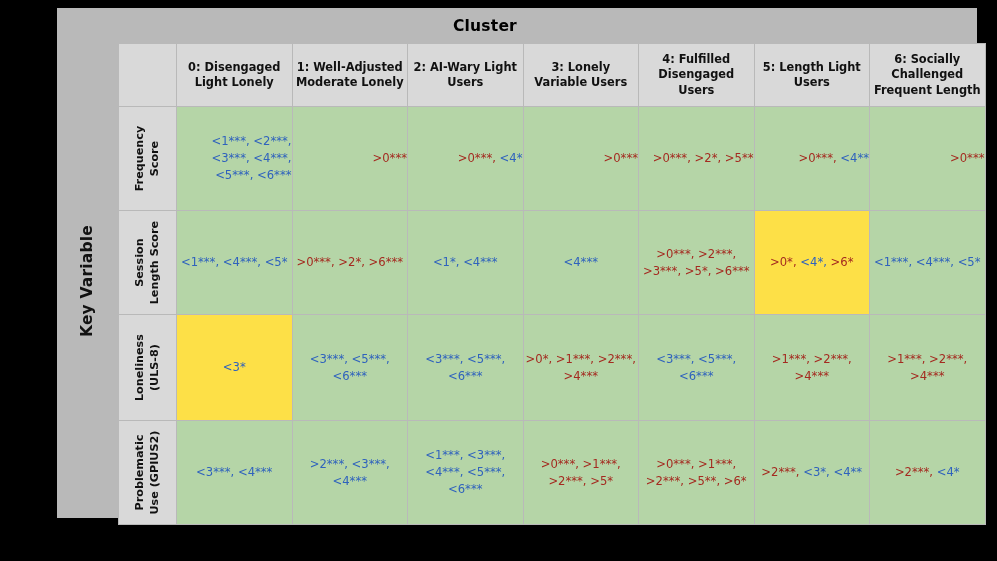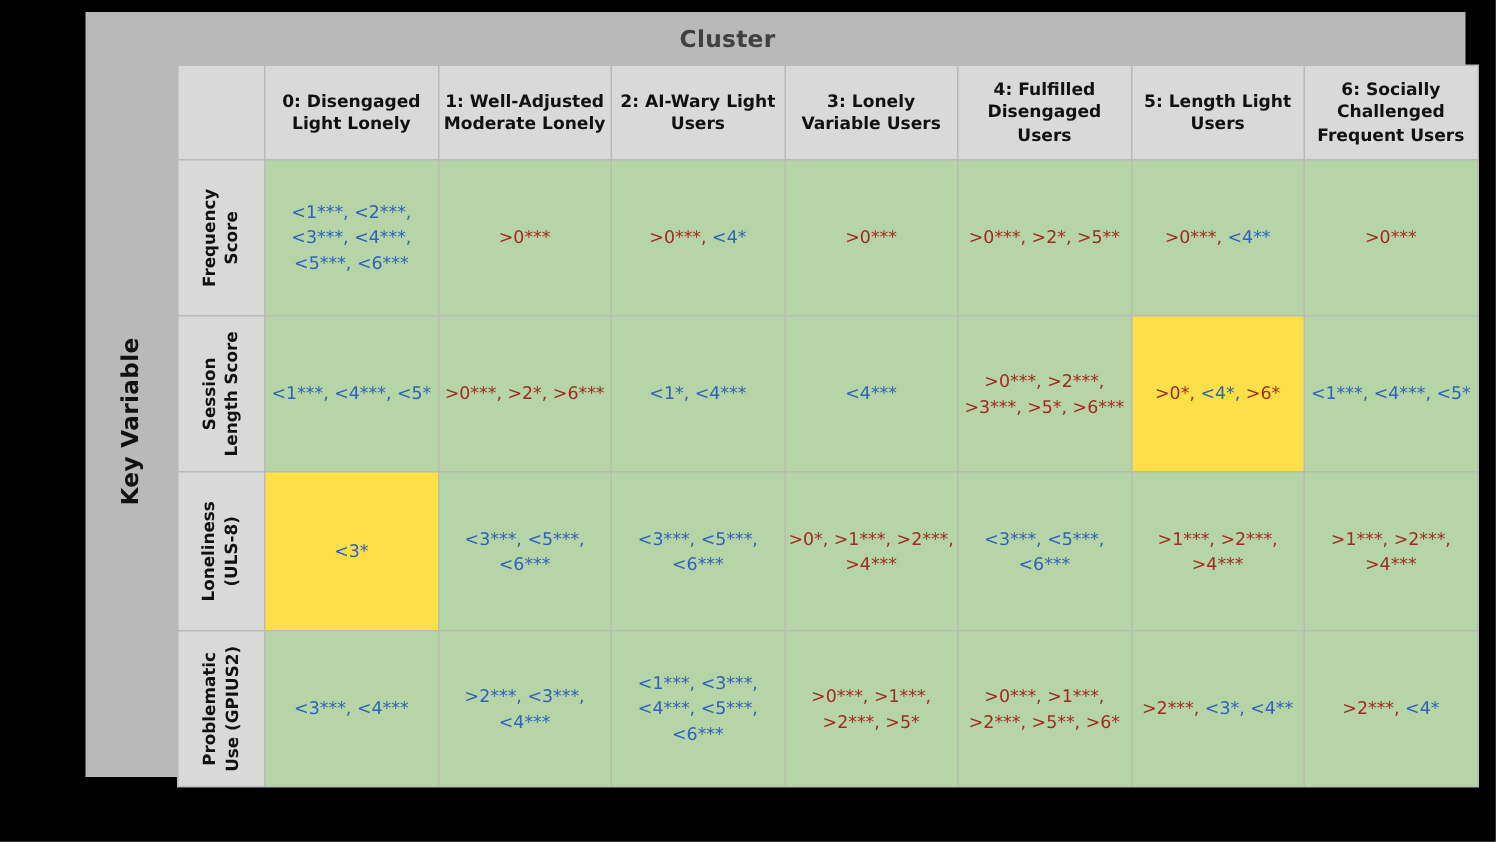--- a/index.html
+++ b/index.html
@@ -9,21 +9,21 @@
   }
   #figure{
     position:absolute;left:57px;top:8px;width:920px;height:510px;
     background:#b9b9b9;
     box-sizing:border-box;
   }
   
   #cluster-title{
     position:absolute;left:0;top:0;width:856px;height:35px;
     display:flex;align-items:center;justify-content:center;
-    font-size:15.5px;font-weight:bold;color:#404040;letter-spacing:.2px;
+    font-size:15.5px;font-weight:bold;color:#000000;letter-spacing:.2px;
   }
   
   #keyvar-title{
     position:absolute;left:0;top:35px;width:61px;height:475px;
     display:flex;align-items:center;justify-content:center;
   }
   #keyvar-title span{
     transform:rotate(-90deg);white-space:nowrap;
     font-size:15.5px;font-weight:bold;color:#111;letter-spacing:.2px;
   }
@@ -72,21 +72,21 @@
     text-align:center;
     font-size:11.6px;line-height:1.45;
     padding:4px 5px;
     box-sizing:border-box;
     height:103px;
     word-spacing:0px;
   }
   td.cell.light{background:#fde047;}
   .gt{color:#a42a20;}
   .lt{color:#2f62bd;}
-  tr.r1 td.cell{height:103px;}
+  tr.r1 td.cell{height:103px;text-align:right;}
   tr.r2 td.cell{height:103px;}
   tr.r3 td.cell{height:105px;}
   tr.r4 td.cell{height:103px;}
 </style>
 </head>
 <body>
 
 <div id="figure">
 
   <div id="cluster-title">
@@ -100,21 +100,21 @@
   <table id="matrix">
     <thead>
       <tr>
         <th class="corner"></th>
         <th class="colhead">0: Disengaged Light Lonely</th>
         <th class="colhead">1: Well-Adjusted Moderate Lonely</th>
         <th class="colhead">2: AI-Wary Light Users</th>
         <th class="colhead">3: Lonely Variable Users</th>
         <th class="colhead">4: Fulfilled Disengaged Users</th>
         <th class="colhead">5: Length Light Users</th>
-        <th class="colhead">6: Socially Challenged Frequent Users</th>
+        <th class="colhead">6: Socially Challenged Frequent Length</th>
       </tr>
     </thead>
     <tbody id="matrix-body">
         <tr class="r1">
           <td class="rowhead">
             <div class="rot">
               <span>Frequency<br>Score</span>
             </div>
           </td>
           <td class="cell"><span class="lt">&lt;1***,</span> <span class="lt">&lt;2***,</span> <span class="lt">&lt;3***,</span> <span class="lt">&lt;4***,</span> <span class="lt">&lt;5***,</span> <span class="lt">&lt;6***</span></td>

